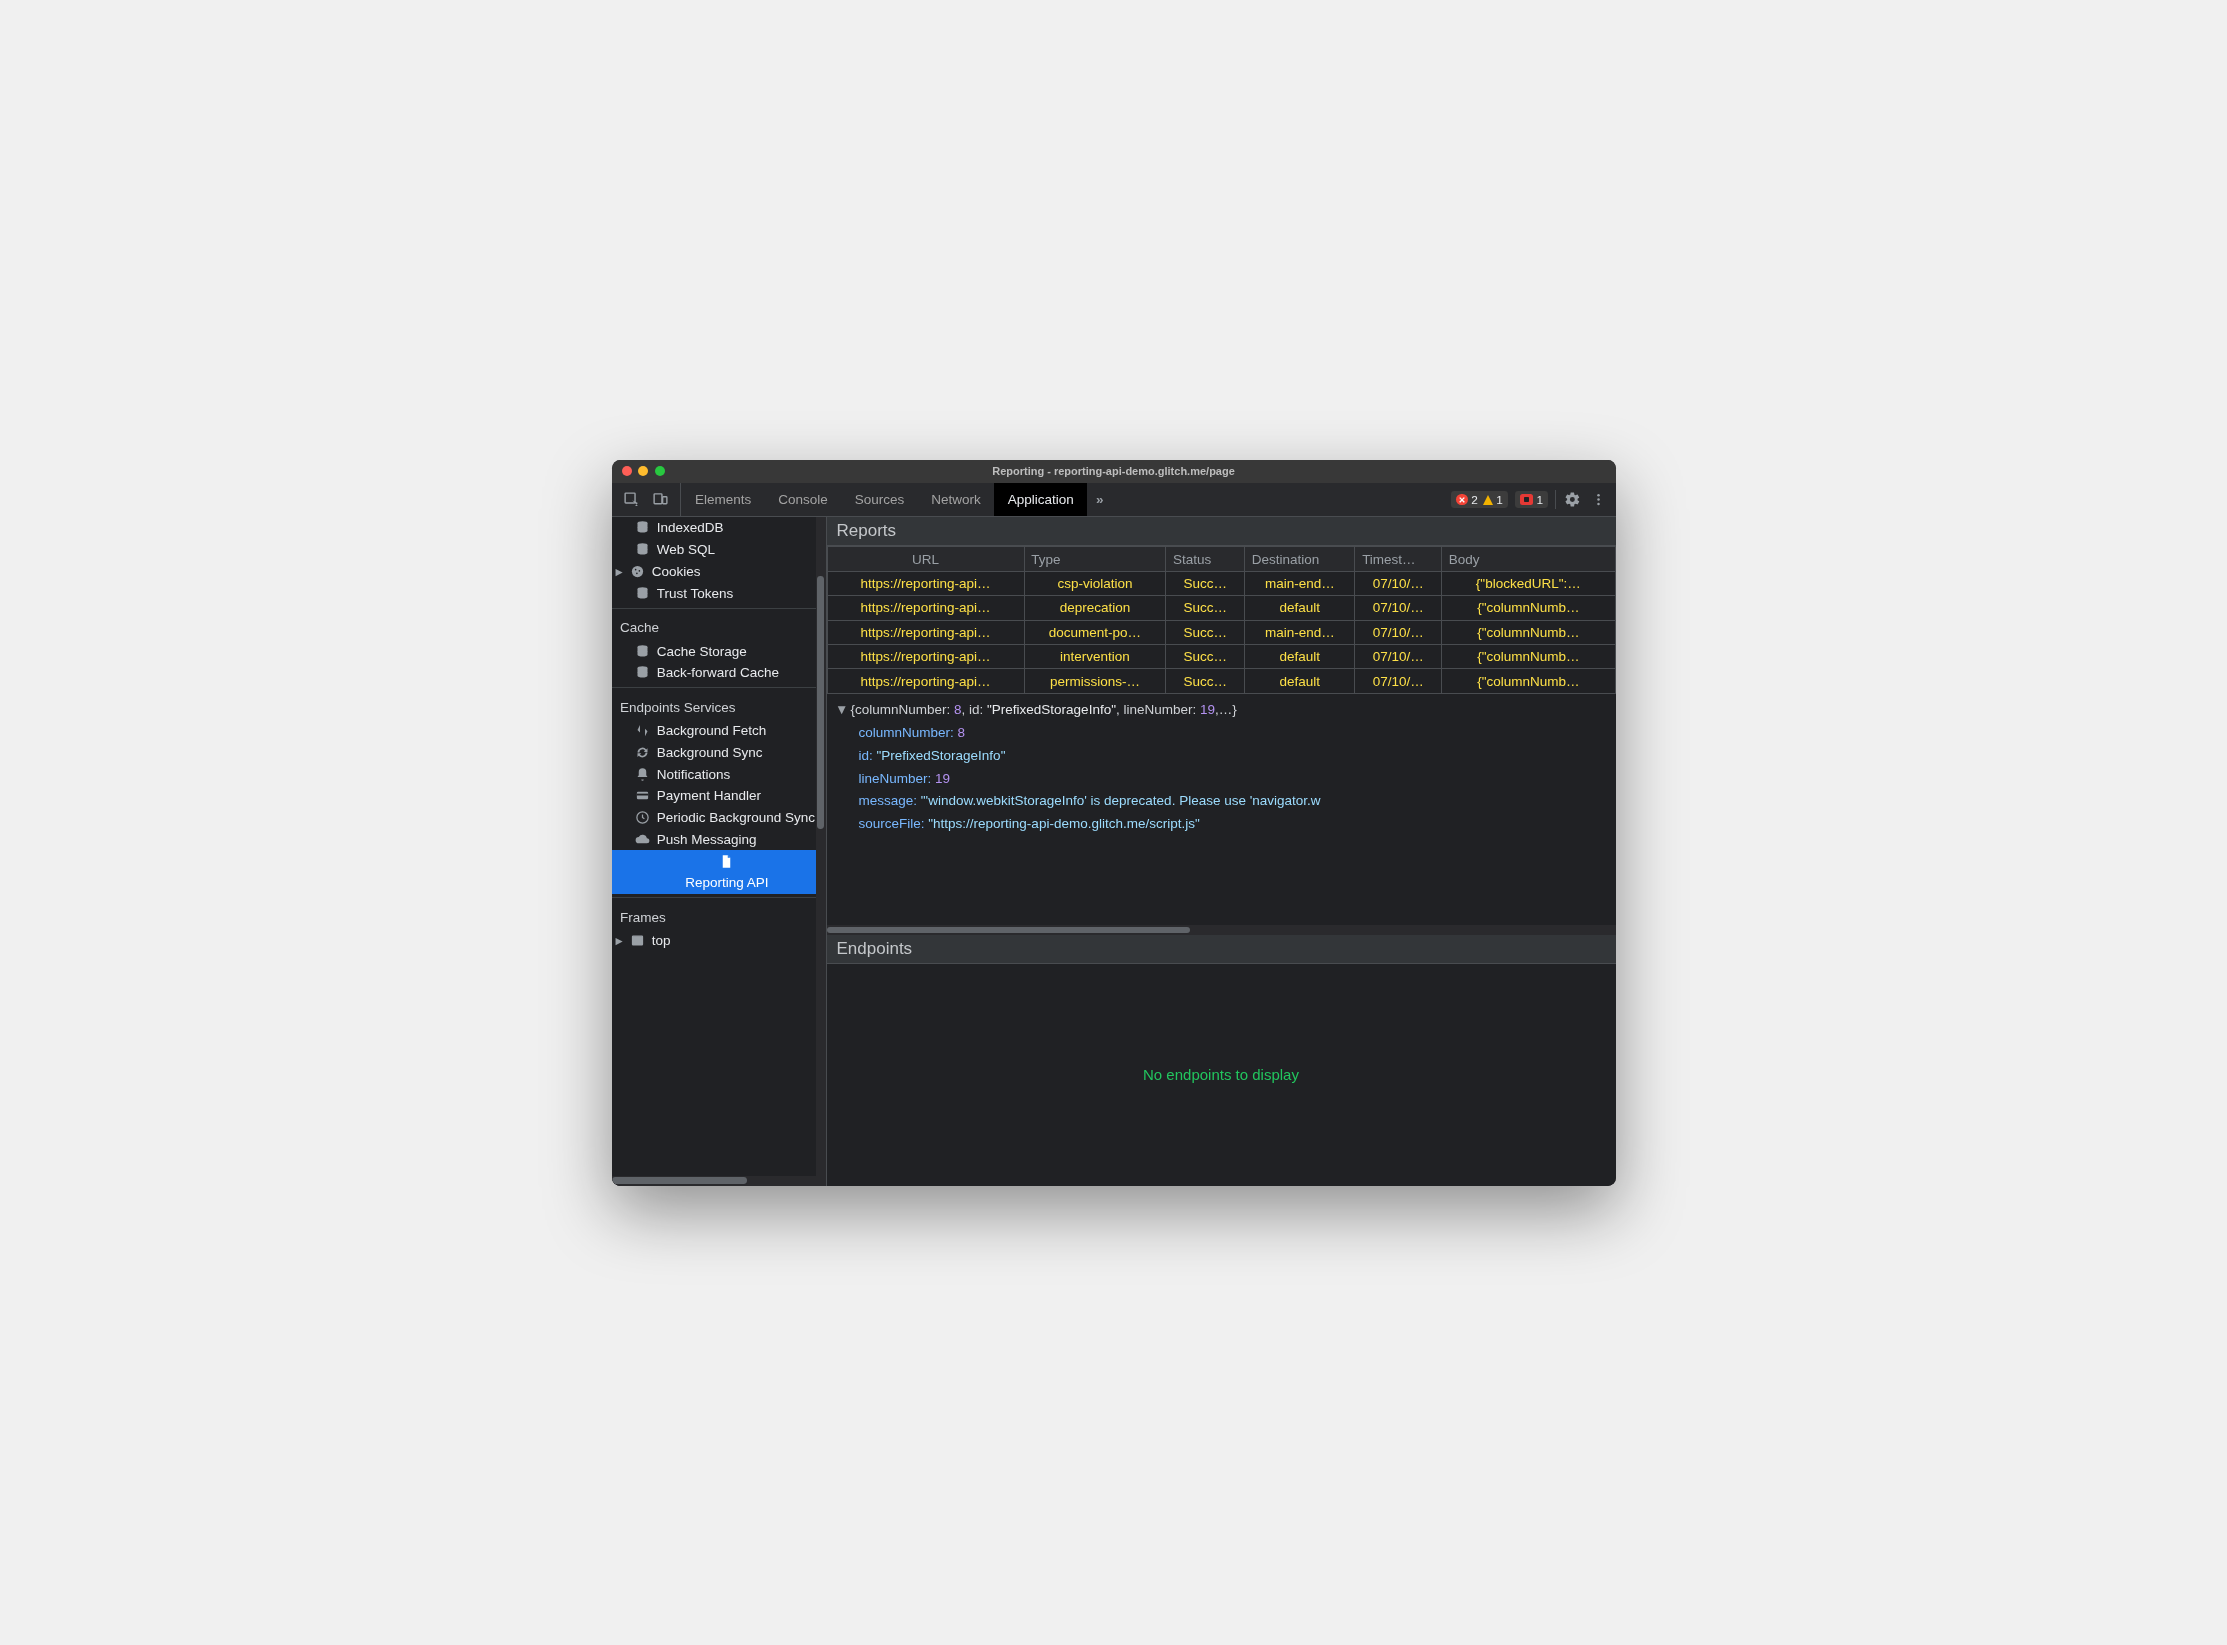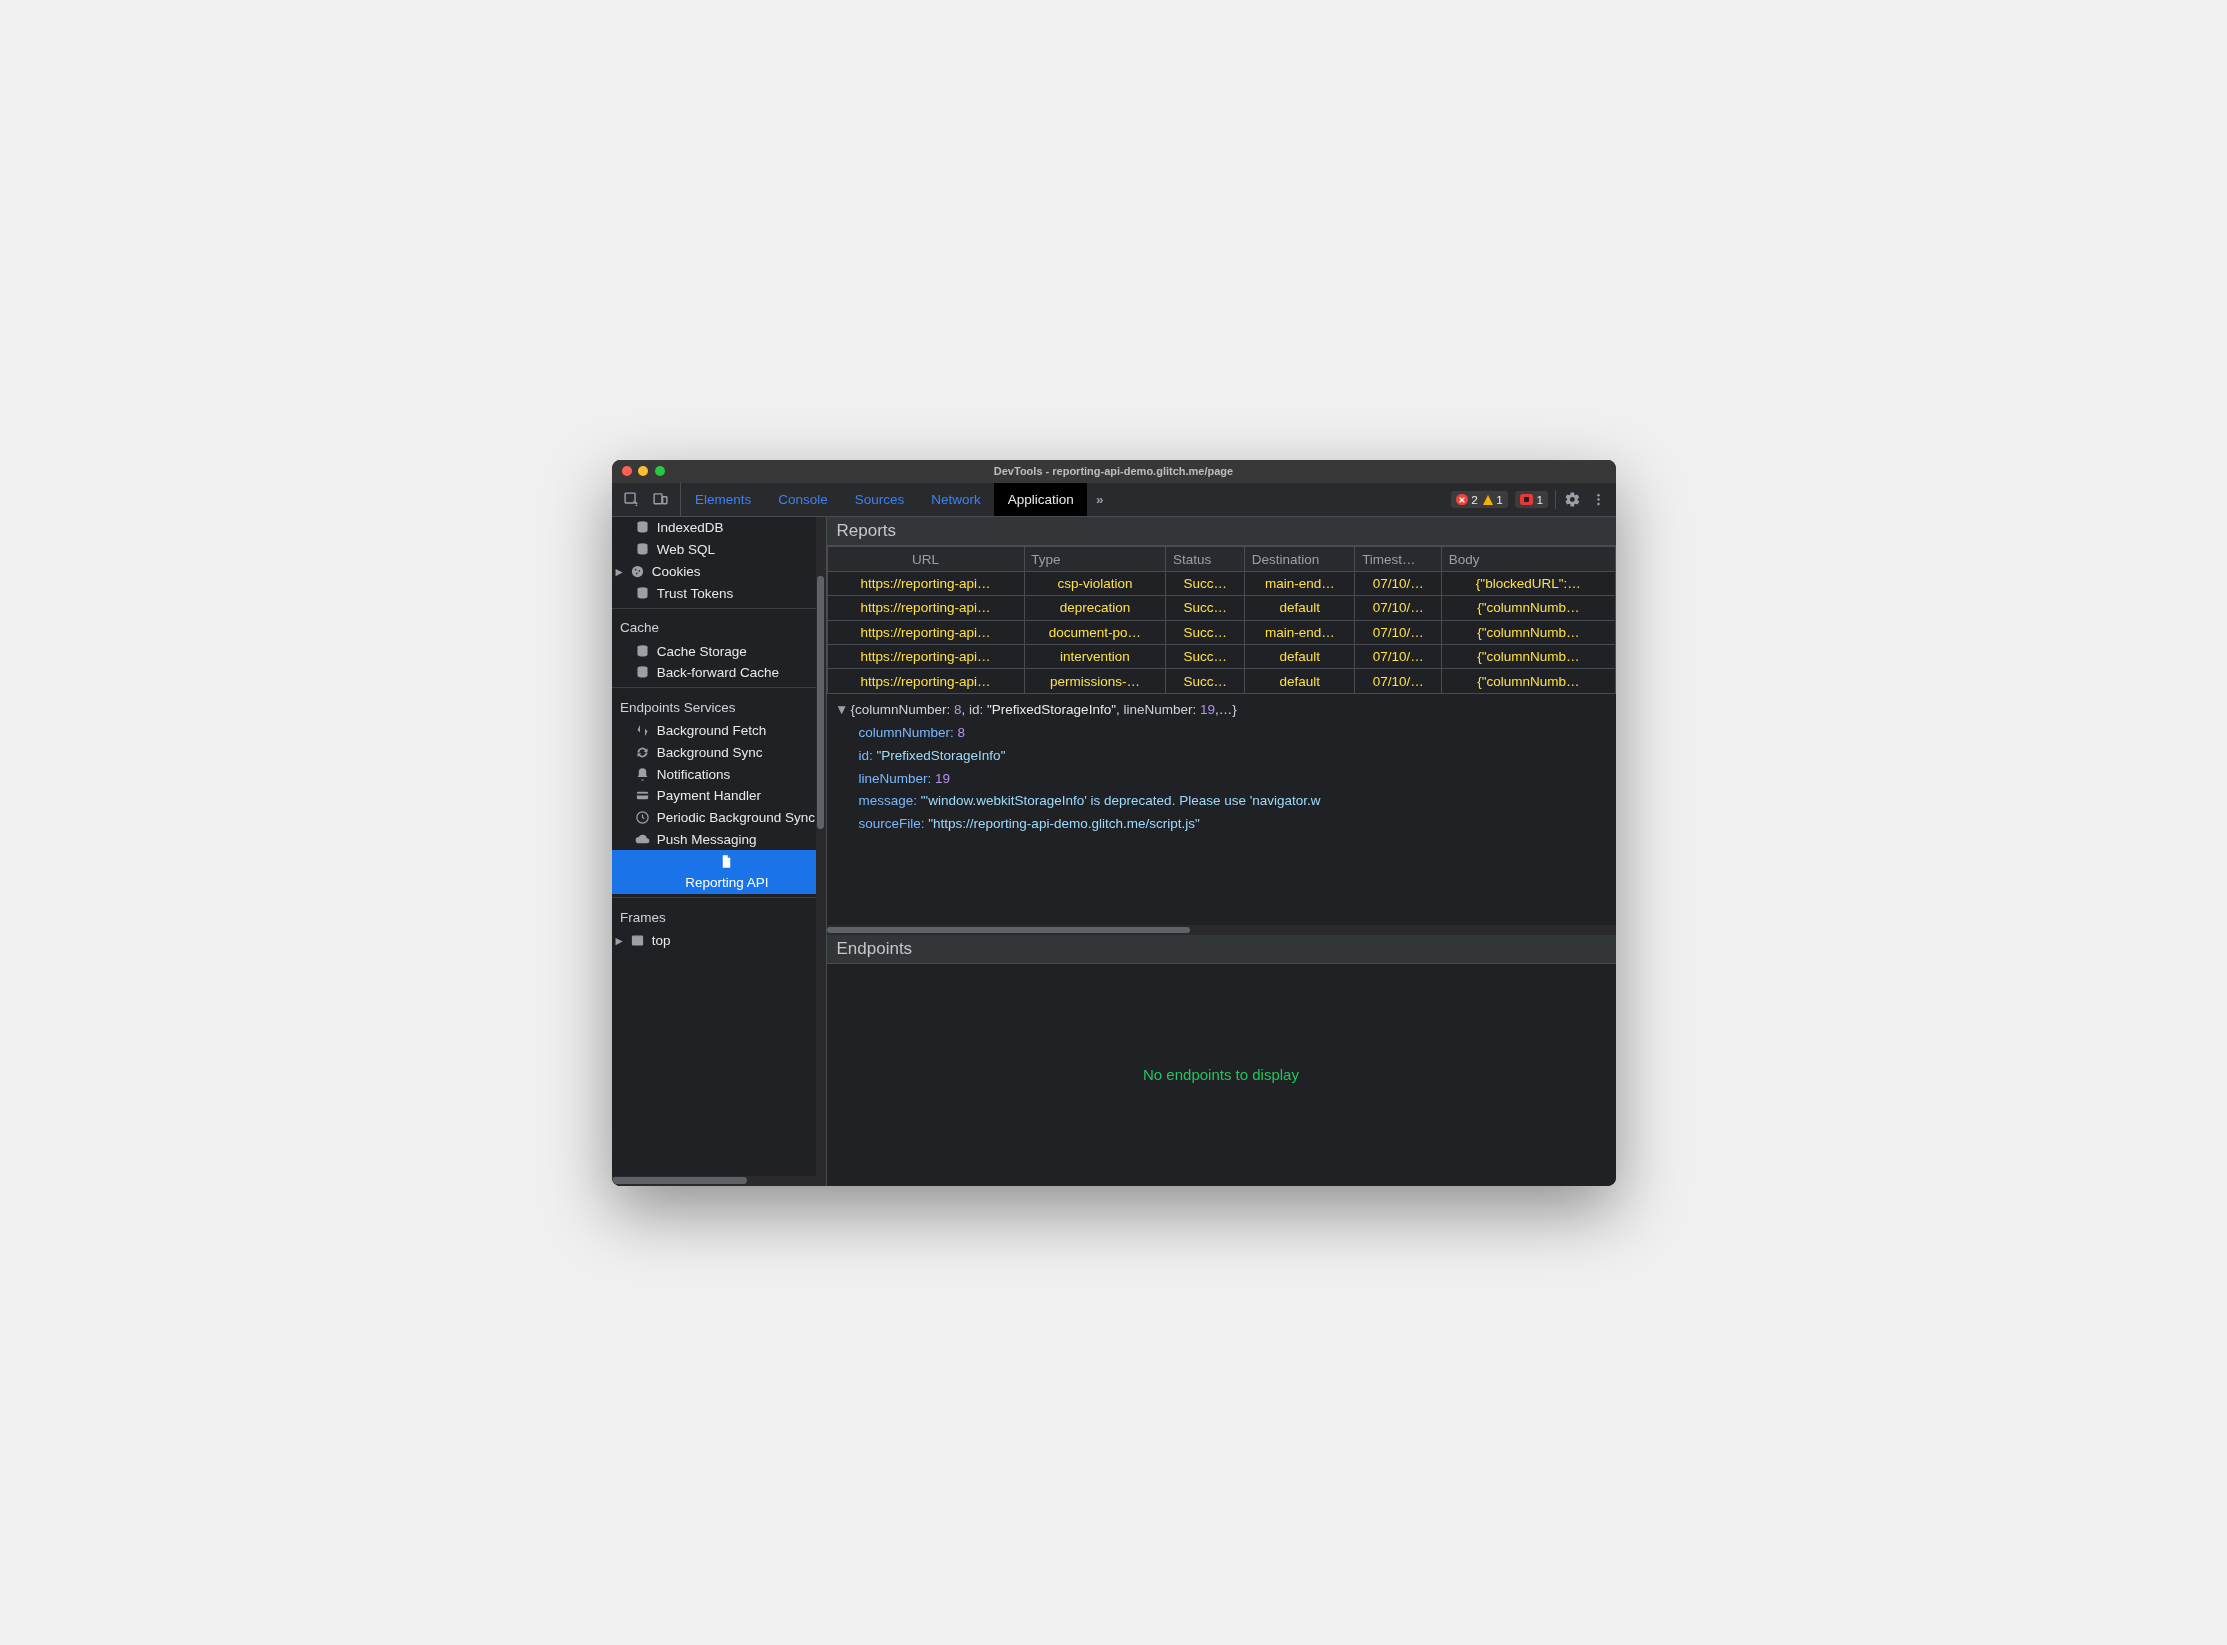--- a/index.html
+++ b/index.html
@@ -73,21 +73,21 @@
     color: #9aa0a6;
     cursor: pointer;
   }
   .tabs {
     display: flex;
     align-items: stretch;
   }
   .tab {
     padding: 0 13.5px;
     display: flex; align-items: center;
-    color: #3b82f6;
+    color: #a3a3a3;
     cursor: pointer;
     font-size: 13.5px;
   }
   .tab.active {
     background: #000;
     color: #e8eaed;
   }
   .tab-more {
     width: 25px;
     display: flex; align-items: center; justify-content: center;
@@ -262,21 +262,21 @@
 <body>
 
 <div class="window">
 
   <div class="titlebar">
     <div class="traffic-lights">
       <div class="traffic-light tl-red"></div>
       <div class="traffic-light tl-yellow"></div>
       <div class="traffic-light tl-green"></div>
     </div>
-    <div class="titlebar-title">DevTools - reporting-api-demo.glitch.me/page</div>
+    <div class="titlebar-title">Reporting - reporting-api-demo.glitch.me/page</div>
   </div>
 
   <div class="top-toolbar">
     <div class="toolbar-left">
       <div class="toolbar-icon-btn">
         <svg viewBox="0 0 24 24" width="17" height="17" fill="none" stroke="#9aa0a6" stroke-width="2">
             <rect x="3" y="3" width="14" height="14" rx="1"></rect>
             <path d="M13 13 L21 21 L17 21 L21 17 Z" fill="#9aa0a6" stroke="none"></path>
           </svg>
       </div>

